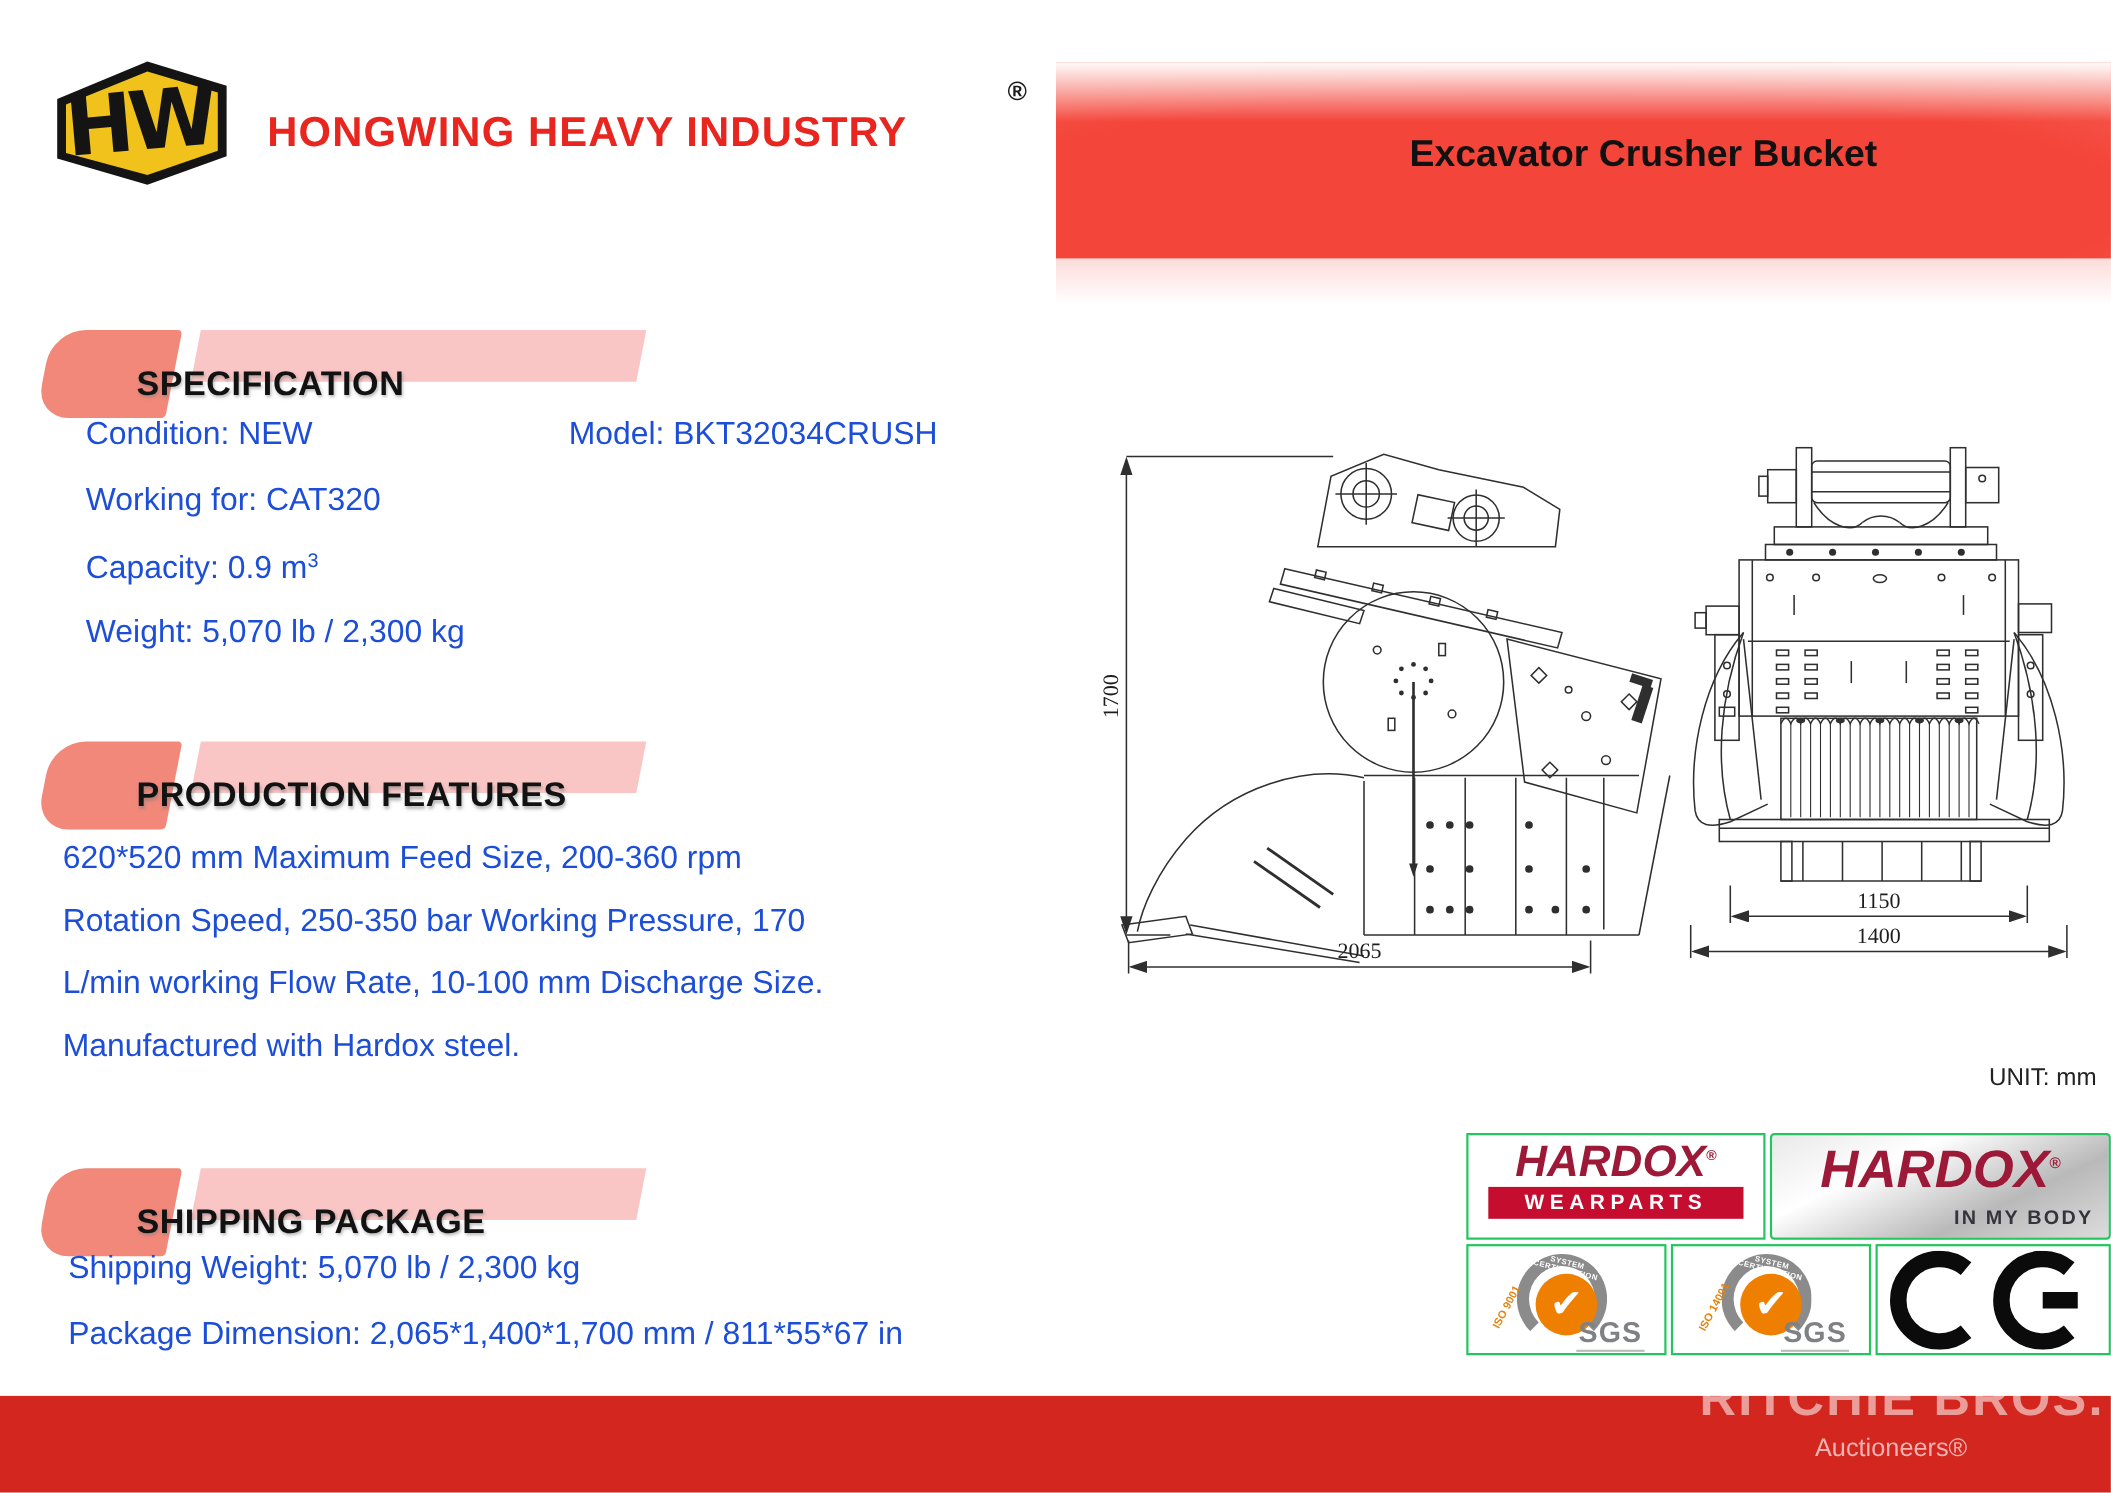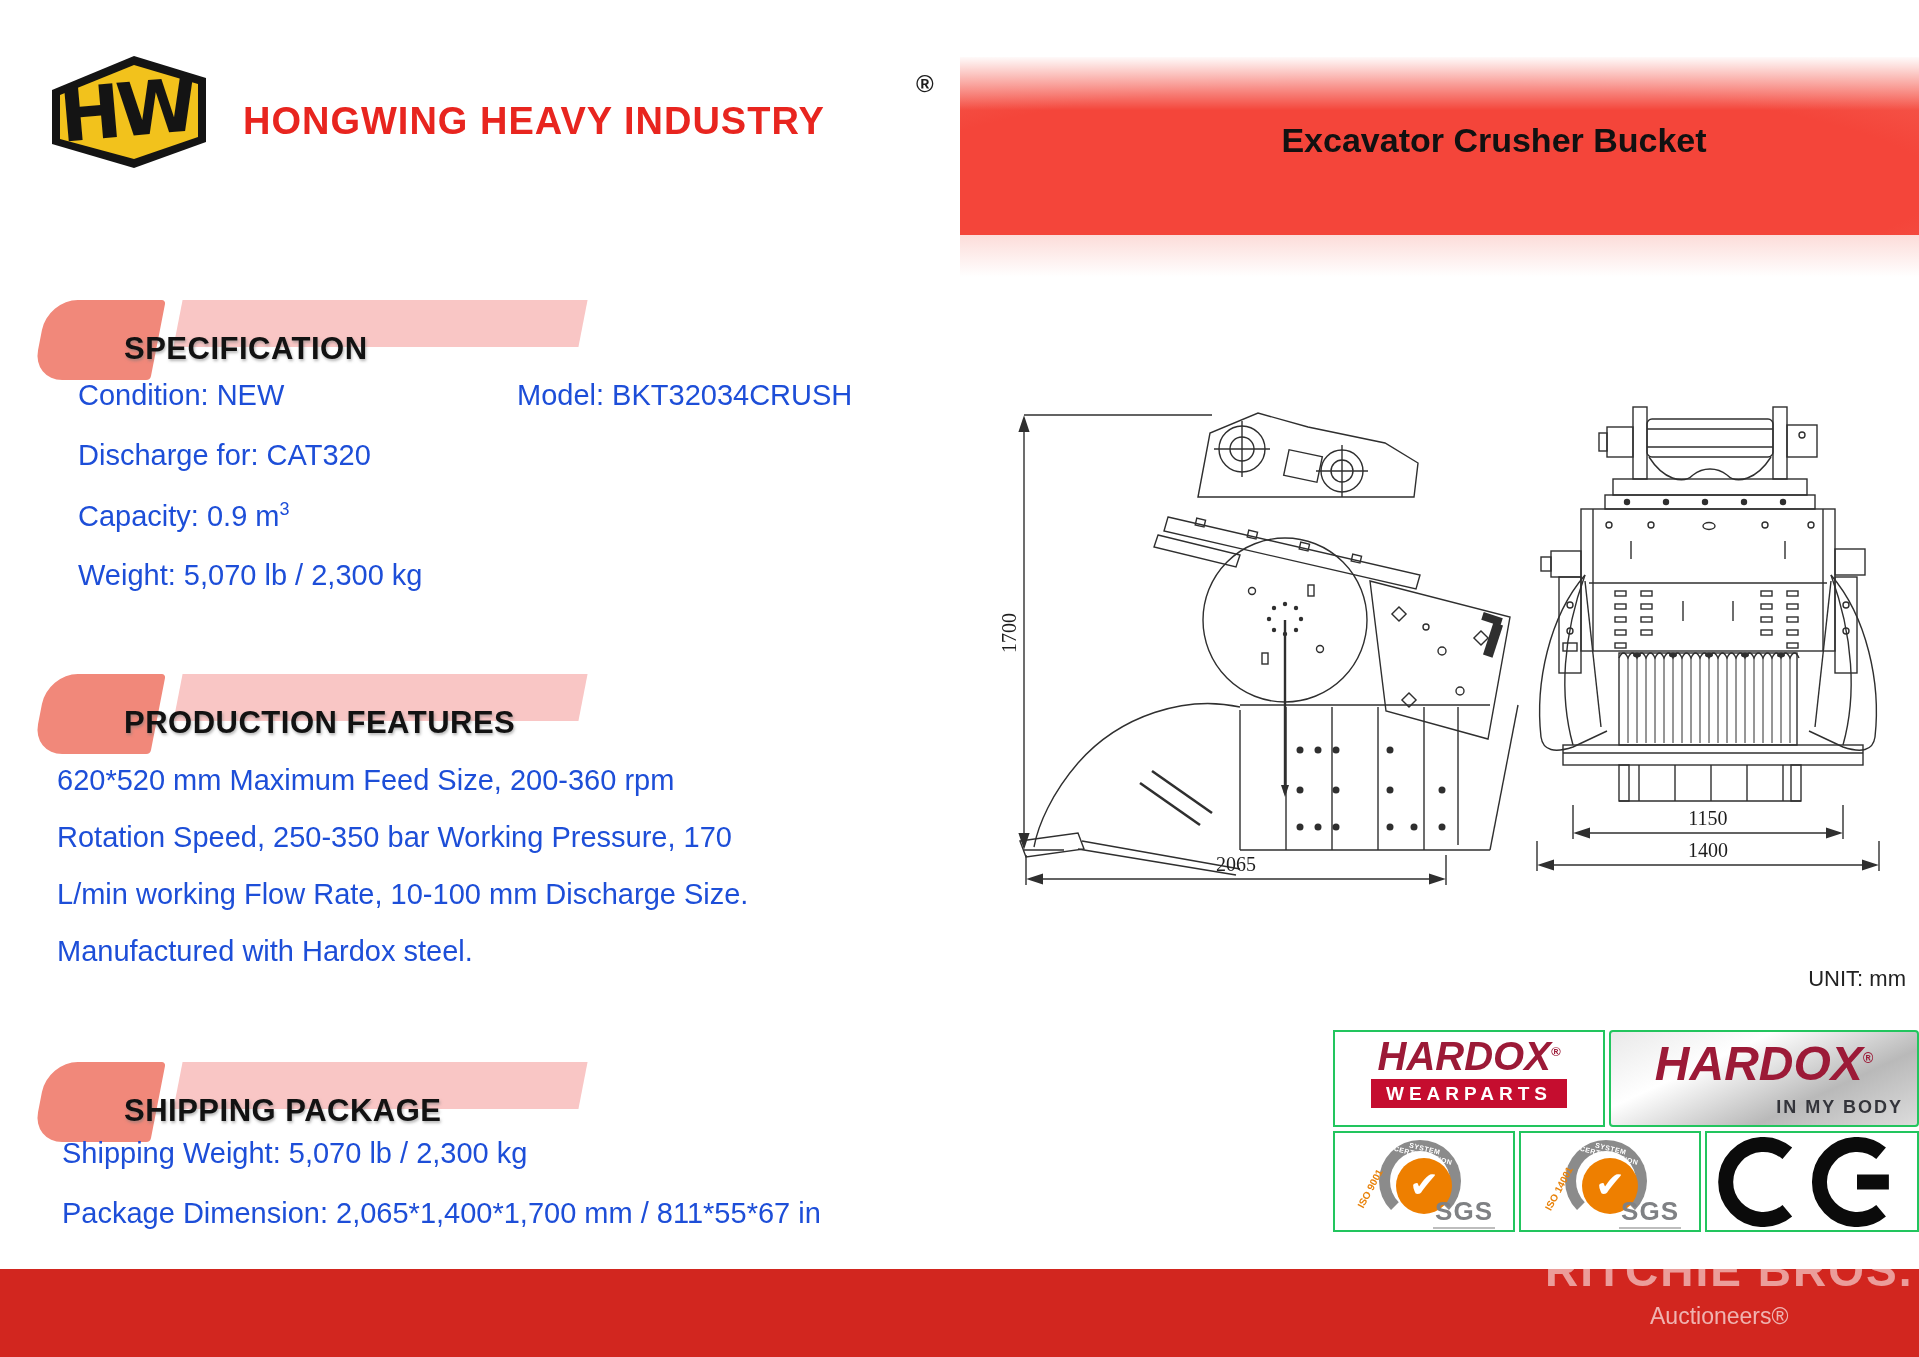--- a/index.html
+++ b/index.html
@@ -44,21 +44,21 @@
   .c-tl{left:0;top:0;width:272px;height:97px;}
   .c-tr{left:276px;top:0;width:310px;height:97px;
         background:linear-gradient(155deg,#e9e9e9 0%,#ffffff 32%,#b9b9b9 68%,#dcdcdc 100%);border-radius:4px;}
   .c-b1{left:0;top:101px;width:182px;height:101px;}
   .c-b2{left:186px;top:101px;width:182px;height:101px;}
   .c-b3{left:372px;top:101px;width:214px;height:101px;}
 
   .hx-brand{ text-align:center;font-style:italic;font-weight:800;color:#9c1a37;line-height:1;}
   .c-tl .hx-brand{margin-top:4px;font-size:40px;}
   .c-tl .hx-brand sup{font-size:13px;}
-  .wear-band{margin:3px auto 0;width:196px;height:29px;background:#c50d2f;color:#fff;text-align:center;
+  .wear-band{margin:3px auto 0;width:232px;height:29px;background:#c50d2f;color:#fff;text-align:center;
              font-size:19px;font-weight:700;letter-spacing:5px;line-height:29px;}
   .c-tr .hx-brand{position:absolute;left:0;top:8px;width:100%;font-size:48px;}
   .c-tr .hx-brand sup{font-size:14px;}
   .imb{position:absolute;right:14px;bottom:7px;font-size:18px;font-weight:800;color:#34353b;letter-spacing:2px;}
 
   .sgs{position:relative;width:150px;height:92px;margin:4px auto 0;}
   .sgs .arc{position:absolute;left:30px;top:3px;width:82px;height:82px;border:11px solid #8b8b8b;
             border-radius:50%;border-bottom-color:transparent;box-sizing:border-box;}
   .sgs .ball{position:absolute;left:47px;top:21px;width:56px;height:56px;background:#ee7f00;border-radius:50%;
              color:#fff;font-size:36px;font-weight:800;text-align:center;line-height:54px;}
@@ -90,21 +90,21 @@
   <div class="b1">Excavator Crusher Bucket</div>
 </div>
 
 <div class="ribbon r1">
   <div class="light"></div>
   <div class="dark"></div>
   <div class="label">SPECIFICATION</div>
 </div>
 <div class="tline" style="left:78px;top:379px;">Condition: NEW</div>
 <div class="tline" style="left:517px;top:379px;">Model: BKT32034CRUSH</div>
-<div class="tline" style="left:78px;top:439px;">Discharge for: CAT320</div>
+<div class="tline" style="left:78px;top:439px;">Working for: CAT320</div>
 <div class="tline" style="left:78px;top:499px;text-align:right;"><span>Capacity: 0.9 m</span><sup>3</sup></div>
 <div class="tline" style="left:78px;top:559px;">Weight: 5,070 lb / 2,300 kg</div>
 
 <div class="ribbon r2">
   <div class="light"></div>
   <div class="dark"></div>
   <div class="label">PRODUCTION FEATURES</div>
 </div>
 <div class="tline" style="left:57px;top:764px;">620*520 mm Maximum Feed Size, 200-360 rpm</div>
 <div class="tline" style="left:57px;top:821px;">Rotation Speed, 250-350 bar Working Pressure, 170</div>

